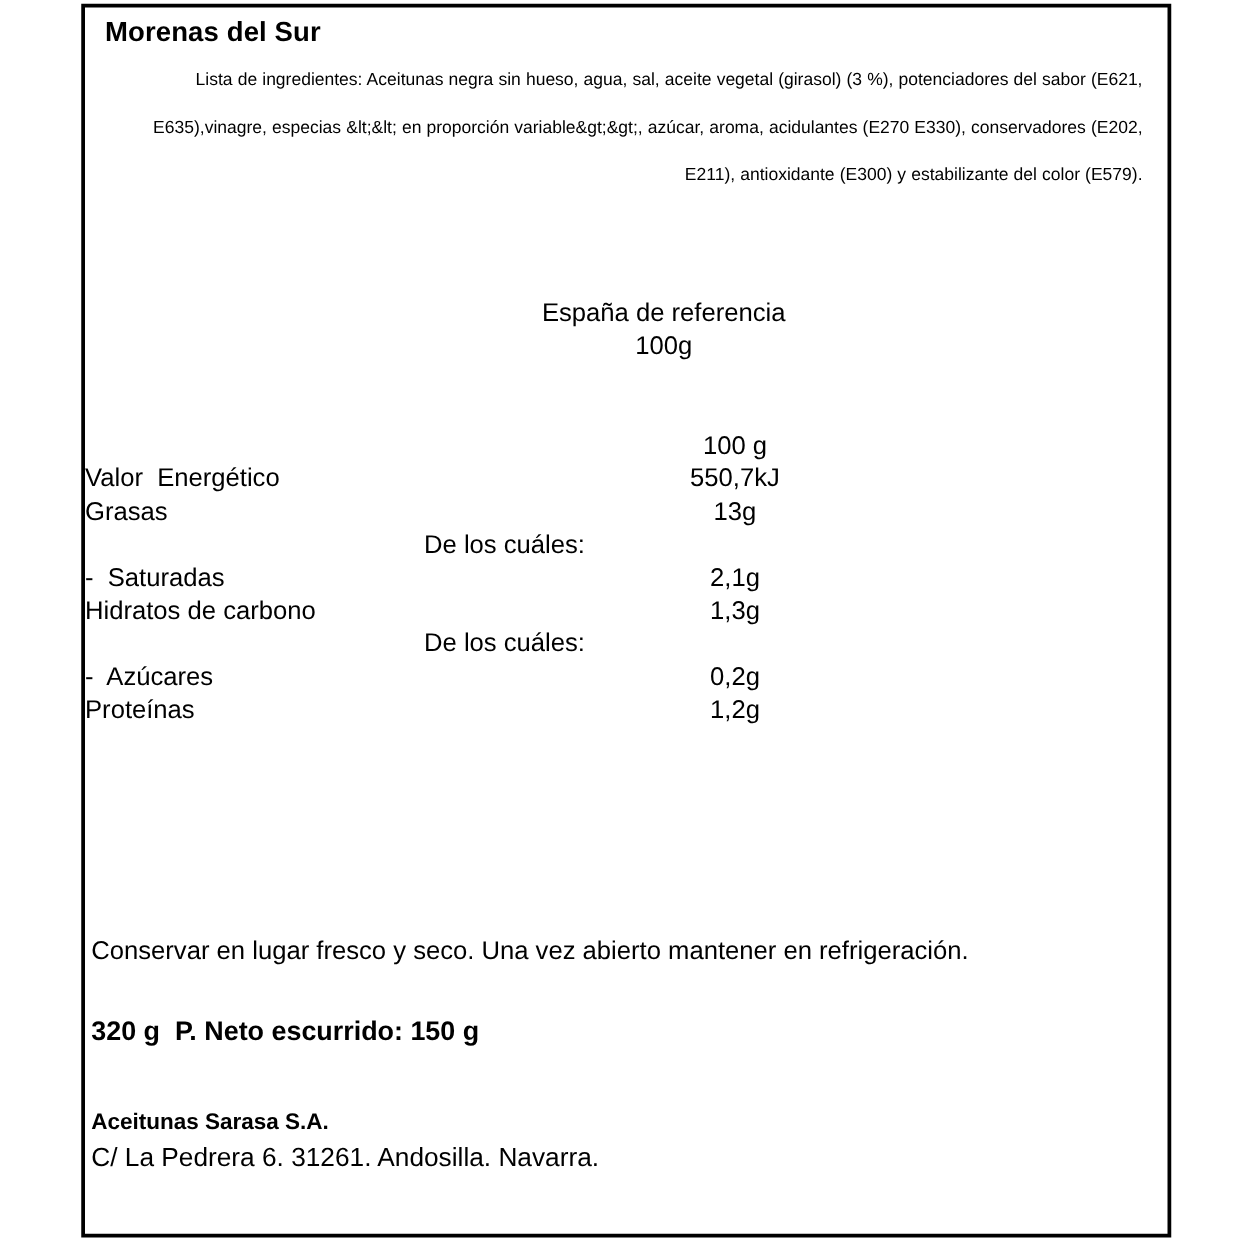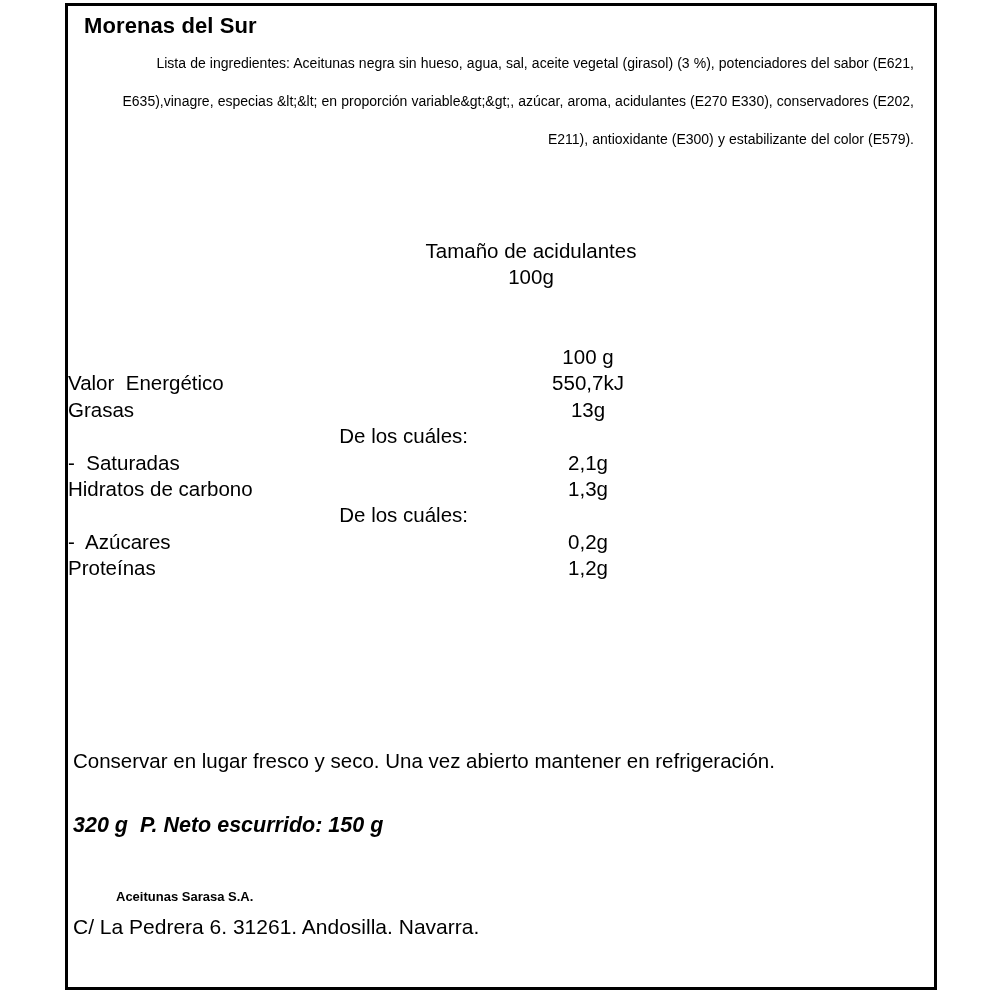--- a/index.html
+++ b/index.html
@@ -110,51 +110,49 @@
     line-height: 26px;
     padding-left: 2px;
   }
   #weights-line {
     font-size: 21.5px;
     font-weight: bold;
     line-height: 26px;
     padding-left: 2px;
     margin-top: 38px;
     white-space: pre;
-    font-style: italic;
   }
   #company-block {
     margin-top: 44px;
     padding-left: 2px;
   }
   #company-name {
-    font-size: 13px;
+    font-size: 18px;
     font-weight: bold;
     line-height: 30px;
-    margin-left: 43px;
   }
   .company-line {
     font-size: 21px;
     line-height: 30px;
     white-space: pre;
   }
 </style>
 </head>
 <body>
 
 <div id="label-frame">
   <div class="inner">
 
     <div id="product-title">Morenas del Sur</div>
 
     <div id="ingredients-text">Lista de ingredientes: Aceitunas negra sin hueso, agua, sal, aceite vegetal (girasol) (3 %), potenciadores del sabor (E621, E635),vinagre, especias &amp;lt;&amp;lt; en proporción variable&amp;gt;&amp;gt;, azúcar, aroma, acidulantes (E270 E330), conservadores (E202, E211), antioxidante (E300) y estabilizante del color (E579).</div>
 
     <div id="nutrition-section">
 
-      <div class="serving-head">Tamaño de acidulantes</div>
+      <div class="serving-head">España de referencia</div>
       <div class="serving-head">100g</div>
 
       <table id="nutrition-table">
         <tbody id="nutrition-body">
           <tr>
             <td class="lbl"></td>
             <td class="val">100 g</td>
             <td class="spacer"></td>
           </tr>
         <tr>

